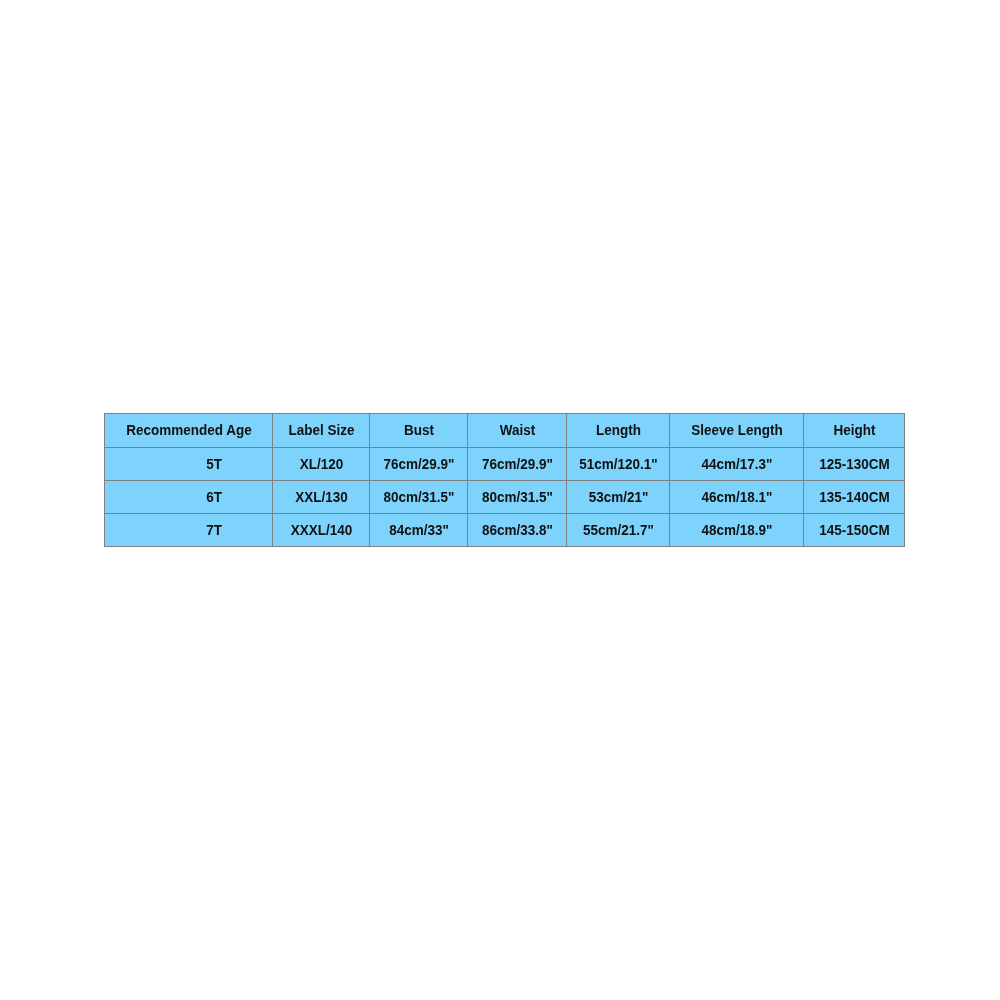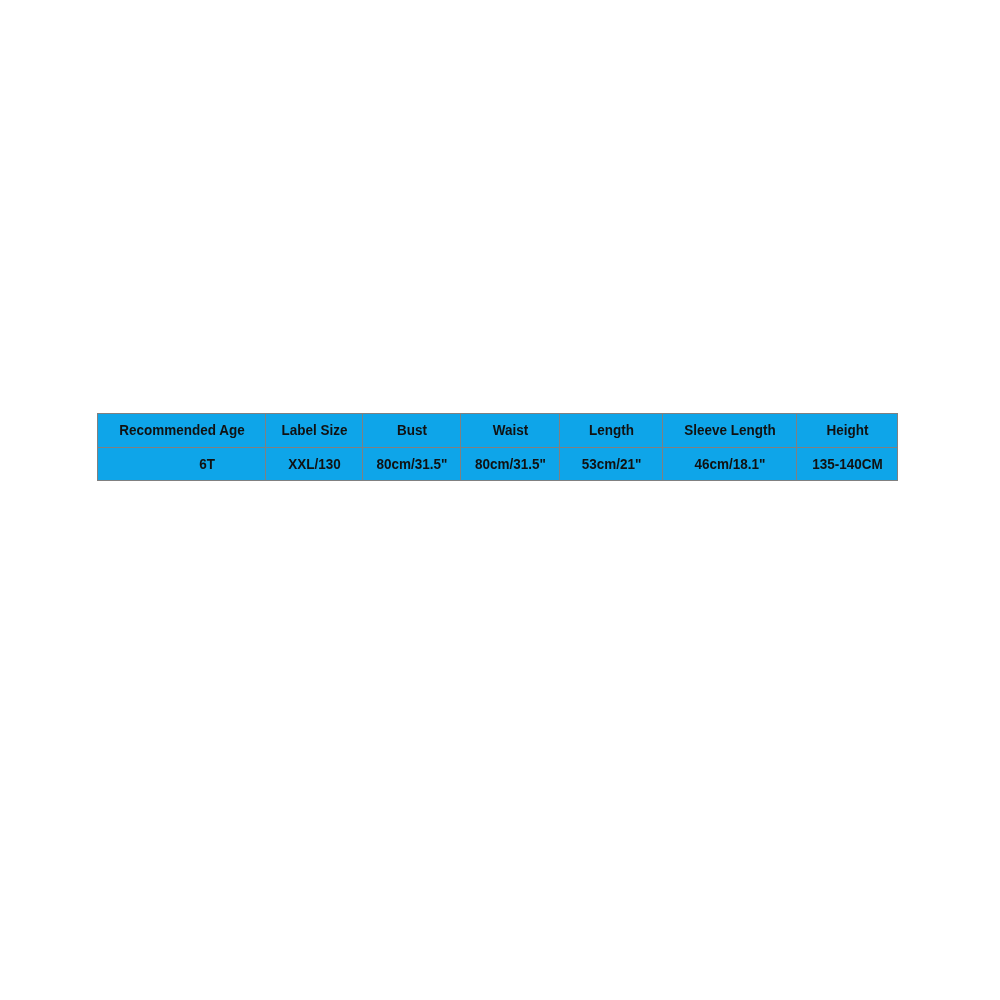--- a/index.html
+++ b/index.html
@@ -13,26 +13,26 @@
     height: 1000px;
     position: relative;
     overflow: hidden;
     font-family: "Liberation Sans", "DejaVu Sans", sans-serif;
     -webkit-font-smoothing: antialiased;
   }
 
   
   #size-chart-table {
     position: absolute;
-    left: 97px;
+    left: 104px;
     top: 413px;
     width: 800px;
     border-collapse: collapse;
     table-layout: fixed;
-    background: #0ea5e9;
+    background: #7dd3fc;
   }
 
   #size-chart-table td,
   #size-chart-table th {
     border: 1px solid #808080;
     height: 32px;
     padding: 0 6px;
     color: #111111;
     font-weight: bold;
     font-size: 14.5px;
@@ -84,22 +84,40 @@
       <th>Label Size</th>
       <th>Bust</th>
       <th>Waist</th>
       <th>Length</th>
       <th>Sleeve Length</th>
       <th>Height</th>
     </tr>
   </thead>
   <tbody>
     <tr>
+      <td class="col-age">5T</td>
+      <td>XL/120</td>
+      <td>76cm/29.9"</td>
+      <td>76cm/29.9"</td>
+      <td>51cm/120.1"</td>
+      <td>44cm/17.3"</td>
+      <td>125-130CM</td>
+    </tr>
+    <tr>
       <td class="col-age">6T</td>
       <td>XXL/130</td>
       <td>80cm/31.5"</td>
       <td>80cm/31.5"</td>
       <td>53cm/21"</td>
       <td>46cm/18.1"</td>
       <td>135-140CM</td>
     </tr>
+    <tr>
+      <td class="col-age">7T</td>
+      <td>XXXL/140</td>
+      <td>84cm/33"</td>
+      <td>86cm/33.8"</td>
+      <td>55cm/21.7"</td>
+      <td>48cm/18.9"</td>
+      <td>145-150CM</td>
+    </tr>
   </tbody>
 </table>
 
 </body></html>

